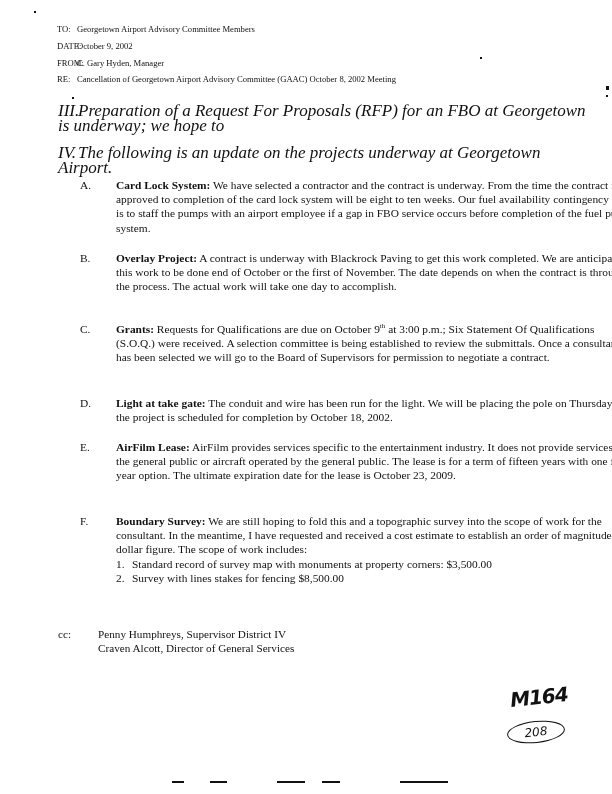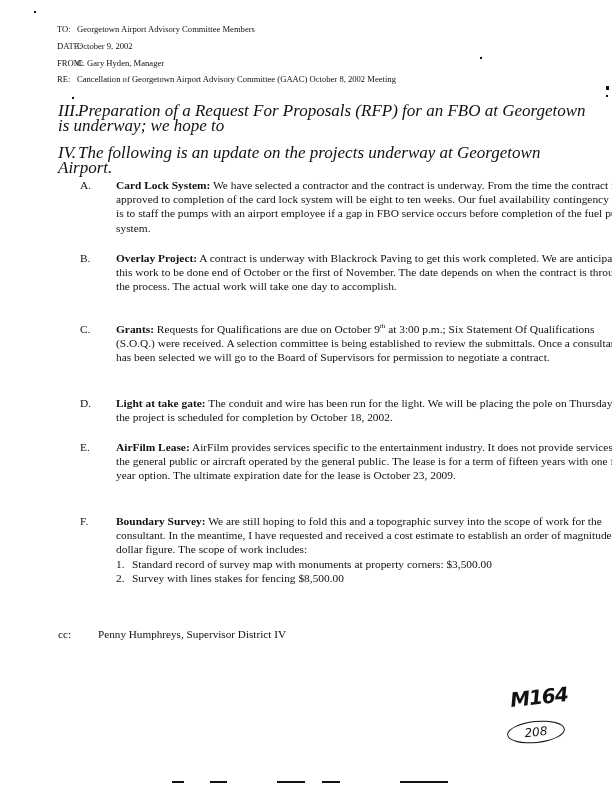--- a/index.html
+++ b/index.html
@@ -89,20 +89,21 @@
     <span class="ttl">Boundary Survey:</span> <span>We are still hoping to fold this and a topographic survey into the scope of work for the consultant.  In the meantime, I have requested and received a cost estimate to establish an order of magnitude dollar figure.  The scope of work includes:</span>
     <span class="sub"><span class="n">1.</span><span>Standard record of survey map with monuments at property corners:  $3,500.00</span></span>
     <span class="sub"><span class="n">2.</span><span>Survey with lines stakes for fencing $8,500.00</span></span>
   </div>
 </div>
 
 <div class="cc" style="top:627px">
   <span class="lab">cc:</span>
   <div class="lines">
     <div>Penny Humphreys, Supervisor District IV</div>
+    <div>Craven Alcott, Director of General Services</div>
   </div>
 </div>
 
 <div class="hand">M164</div>
 <div class="oval">208</div>
 
 <div class="speck" style="left:34px;top:11px;width:2px;height:2px"></div>
 <div class="speck" style="left:72px;top:97px;width:2px;height:2px"></div>
 <div class="speck" style="left:606px;top:86px;width:3px;height:4px"></div>
 <div class="speck" style="left:606px;top:95px;width:2px;height:2px"></div>

